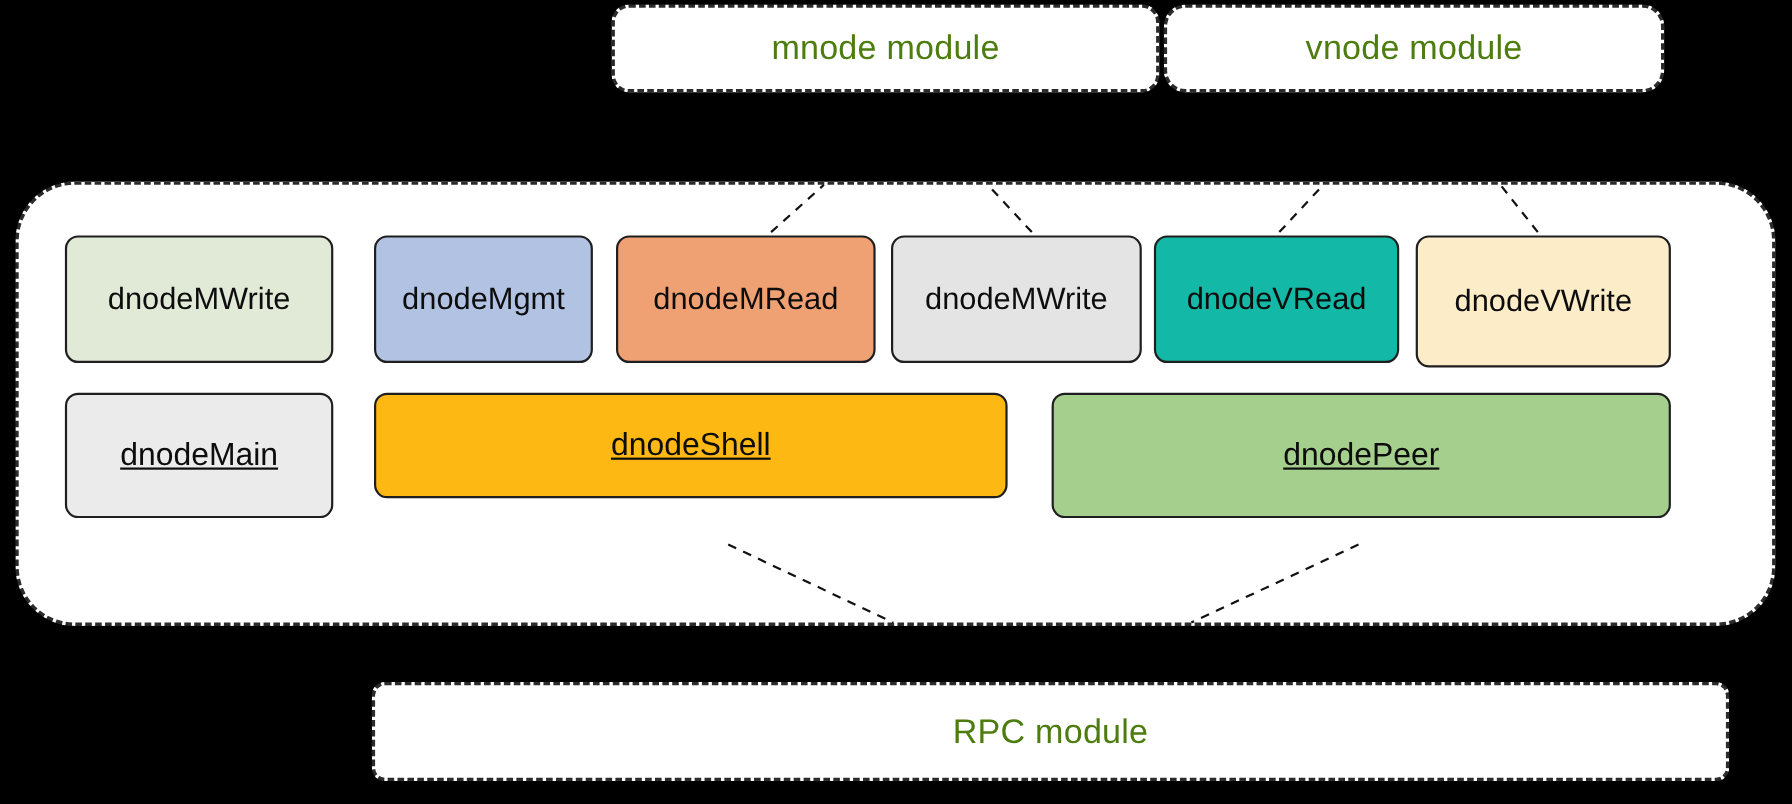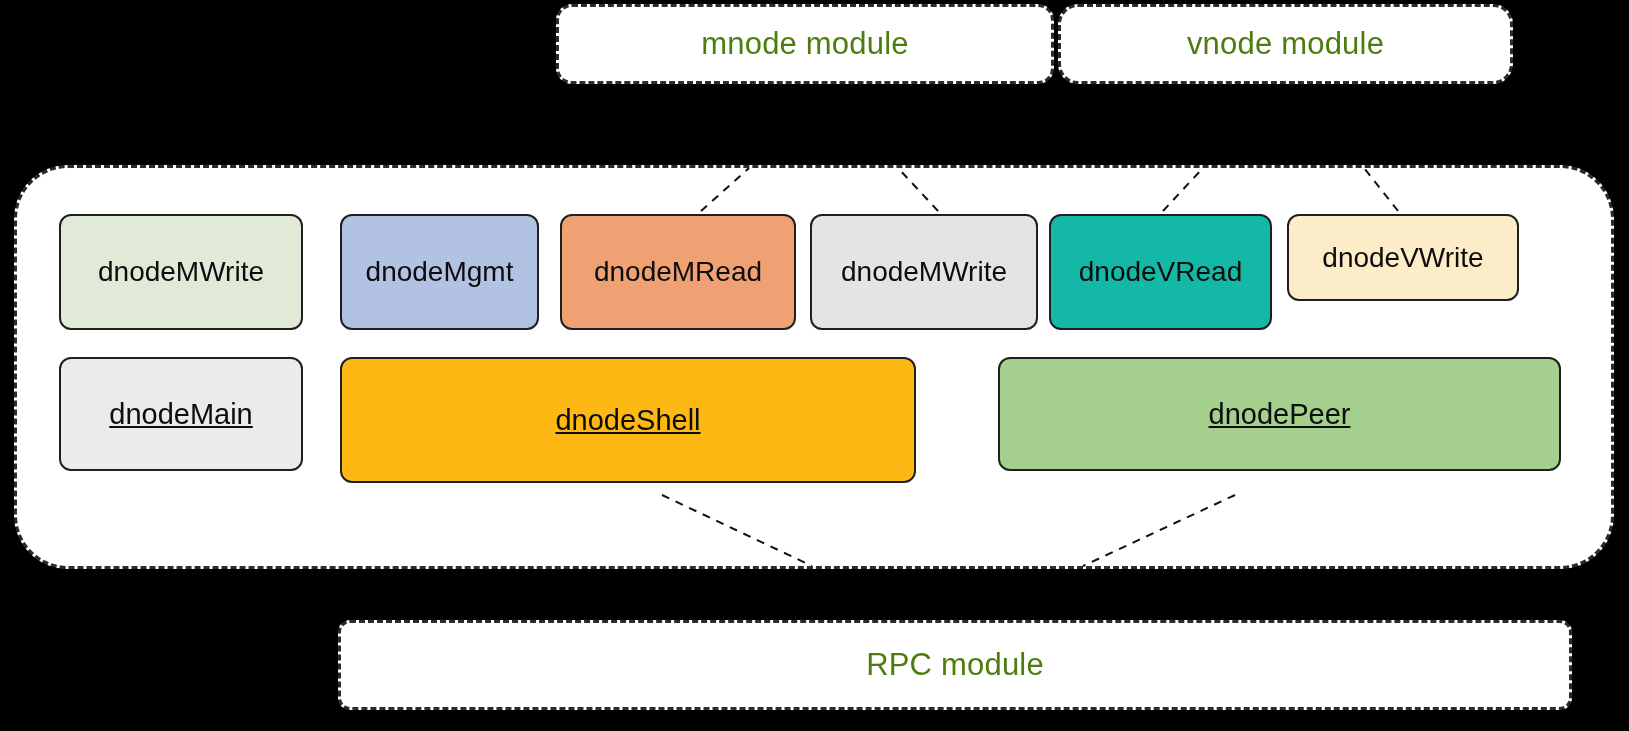--- a/index.html
+++ b/index.html
@@ -130,33 +130,33 @@
     </div>
 
     <div class="comp" style="left:793px; top:46px; width:228px; height:116px; background:#e4e4e4;">
       <span>dnodeMWrite</span>
     </div>
 
     <div class="comp" style="left:1032px; top:46px; width:223px; height:116px; background:#14b8a6;">
       <span>dnodeVRead</span>
     </div>
 
-    <div class="comp" style="left:1270px; top:46px; width:232px; height:87px; background:#fdecc8;">
+    <div class="comp" style="left:1270px; top:46px; width:232px; height:120px; background:#fdecc8;">
       <span>dnodeVWrite</span>
     </div>
 
     <div class="comp tall" style="left:42px; top:189px; width:244px; height:114px; background:#ebebeb;">
       <span>dnodeMain</span>
     </div>
 
-    <div class="comp tall" style="left:323px; top:189px; width:576px; height:126px; background:#fdb813;">
+    <div class="comp tall" style="left:323px; top:189px; width:576px; height:96px; background:#fdb813;">
       <span>dnodeShell</span>
     </div>
 
-    <div class="comp tall" style="left:939px; top:189px; width:563px; height:114px; background:#a5cf8d;margin-left:42px;">
+    <div class="comp tall" style="left:939px; top:189px; width:563px; height:114px; background:#a5cf8d;">
       <span>dnodePeer</span>
     </div>
 
   </div>
 
   <div class="module-box" id="rpc-module">
     <span class="module-label">RPC module</span>
   </div>
 
   <svg id="connectors" viewBox="0 0 1629 731" xmlns="http://www.w3.org/2000/svg">

